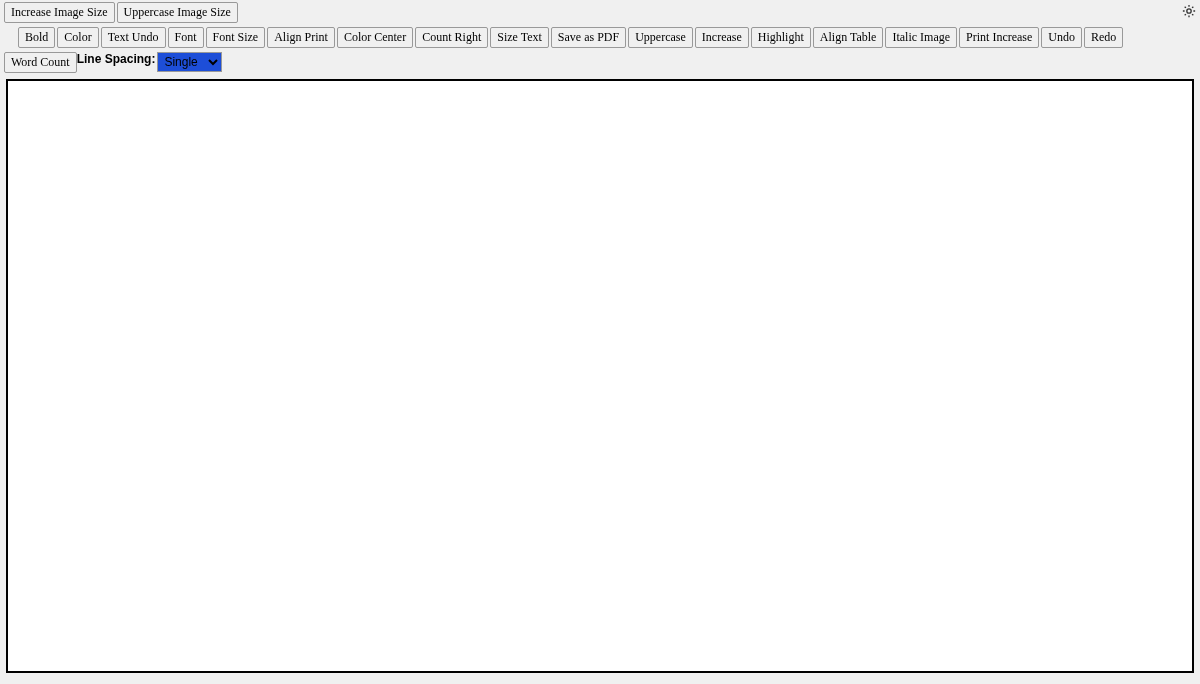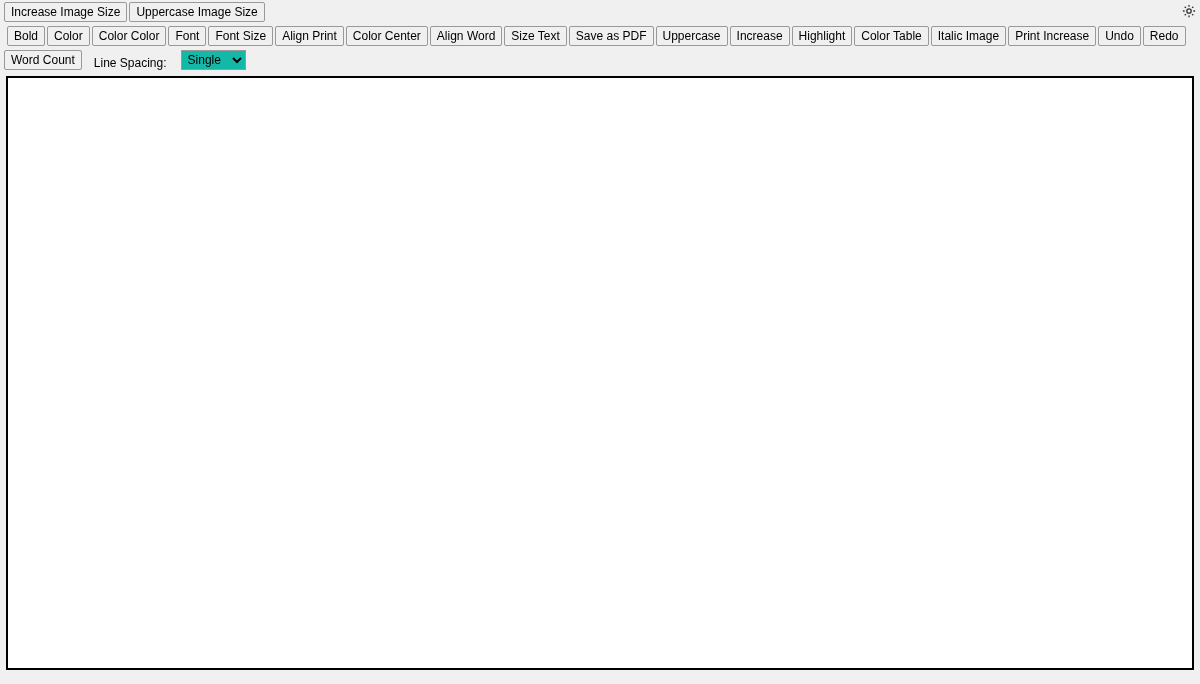--- a/index.html
+++ b/index.html
@@ -13,30 +13,30 @@
       font-size: 13px;
       background: #f0f0f0;
       width: 1200px;
       height: 684px;
       overflow: hidden;
     }
 
     .toolbar-row2 {
       display: flex;
       align-items: center;
-      padding: 2px 7px;
+      padding: 2px 18px;
       gap: 2px;
       background: #f0f0f0;
     }
 
     .toolbar-row3 {
       display: flex;
-      align-items: flex-end;
+      align-items: flex-start;
       padding: 2px 4px;
-      gap: 12px;
+      gap: 0;
       background: #f0f0f0;
     }
 
     .top-bar {
       display: flex;
       align-items: center;
       justify-content: space-between;
       padding: 2px 4px;
     }
 
@@ -46,32 +46,34 @@
     }
 
     button {
       font-size: 12px;
       padding: 2px 6px;
       border: 1px solid #999;
       background: #f0f0f0;
       cursor: pointer;
       border-radius: 2px;
       white-space: nowrap;
+      font-family: Liberation Serif, serif;
     }
 
     .line-spacing-label {
       font-size: 12px;
       margin-right: 2px;
+      font-weight: bold;
     }
 
     select {
       font-size: 12px;
       padding: 1px 2px;
       border: 1px solid #999;
-      background: #14b8a6;
+      background: #1d4ed8;
       cursor: pointer;
     }
 
     .editor-area {
       margin: 4px 6px;
       border: 2px solid #000;
       background: #fff;
       height: calc(684px - 90px);
     }
 
@@ -92,32 +94,32 @@
     <svg class="gear-icon-svg" viewBox="0 0 16 16" fill="none" stroke="#333" stroke-width="1.5">
       <circle cx="8" cy="8" r="2.5"></circle>
       <path d="M8 1v2M8 13v2M1 8h2M13 8h2M3.05 3.05l1.41 1.41M11.54 11.54l1.41 1.41M3.05 12.95l1.41-1.41M11.54 4.46l1.41-1.41"></path>
     </svg>
   </div>
 </div>
 
 <div class="toolbar-row2">
   <button>Bold</button>
   <button>Color</button>
-  <button>Color Color</button>
+  <button>Text Undo</button>
   <button>Font</button>
   <button>Font Size</button>
   <button>Align Print</button>
   <button>Color Center</button>
-  <button>Align Word</button>
+  <button>Count Right</button>
   <button>Size Text</button>
   <button>Save as PDF</button>
   <button>Uppercase</button>
   <button>Increase</button>
   <button>Highlight</button>
-  <button>Color Table</button>
+  <button>Align Table</button>
   <button>Italic Image</button>
   <button>Print Increase</button>
   <button>Undo</button>
   <button>Redo</button>
 </div>
 
 <div class="toolbar-row3">
   <button>Word Count</button>
   <span class="line-spacing-label">Line Spacing:</span>
   <select>

